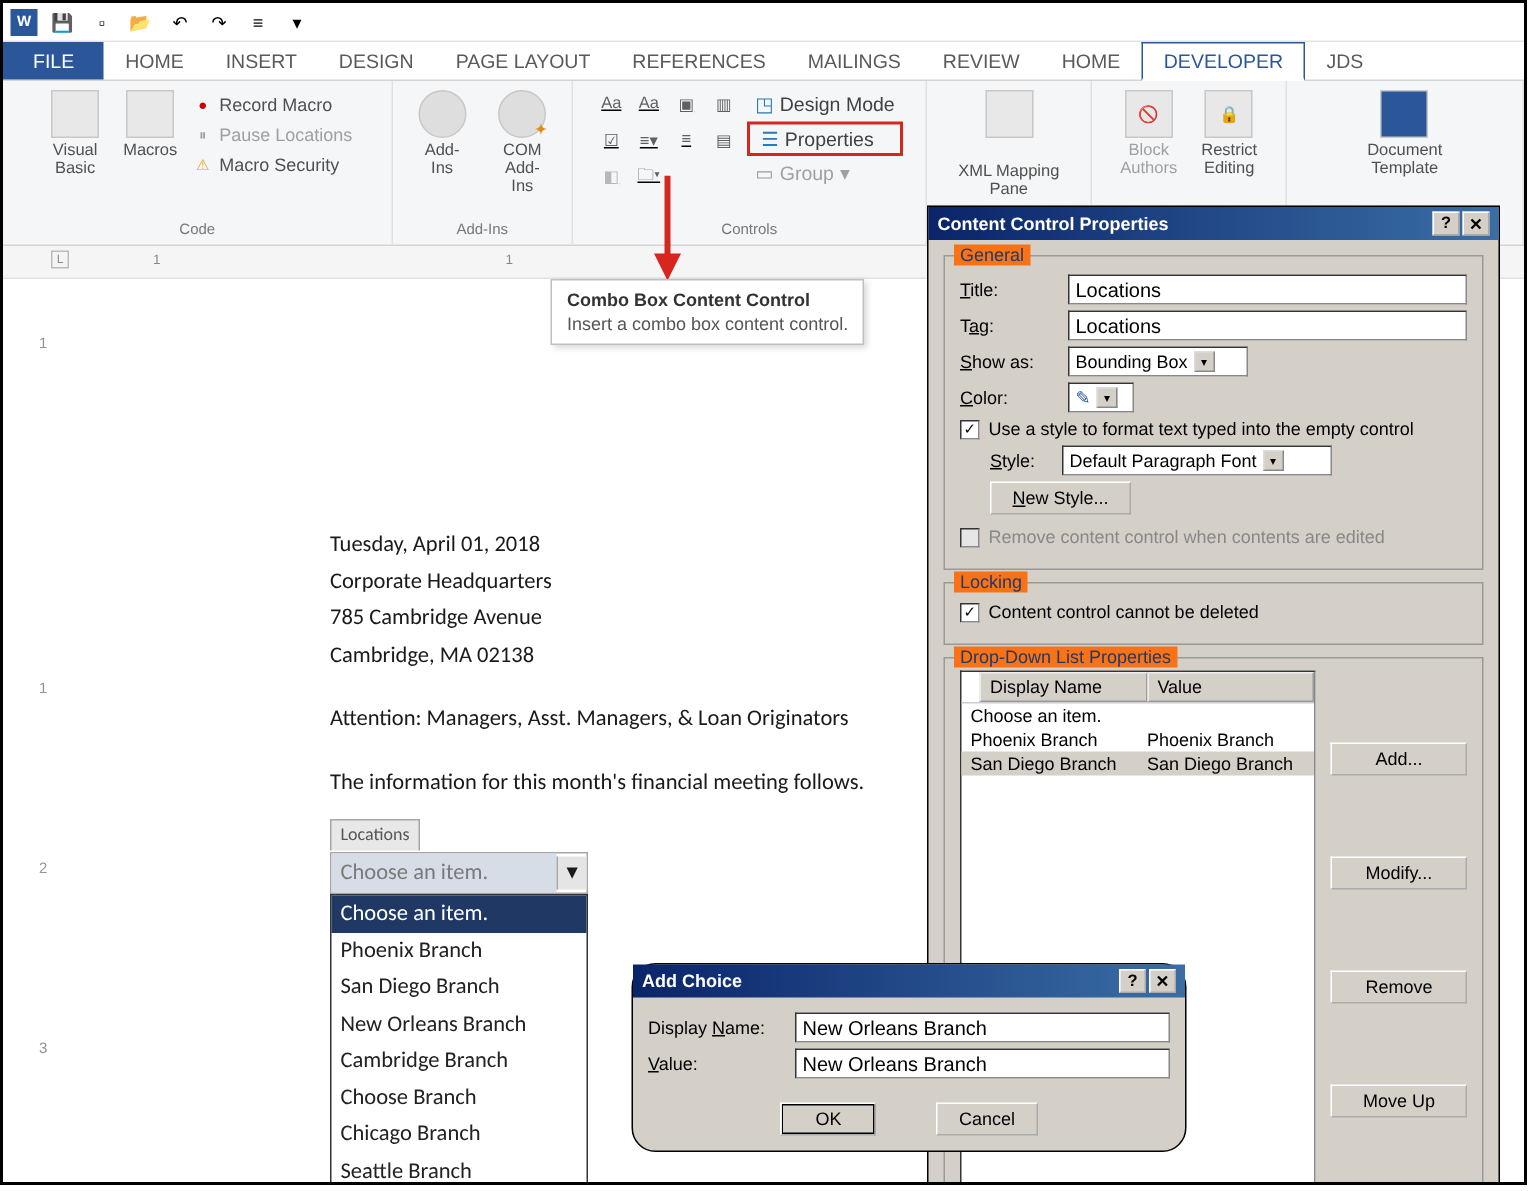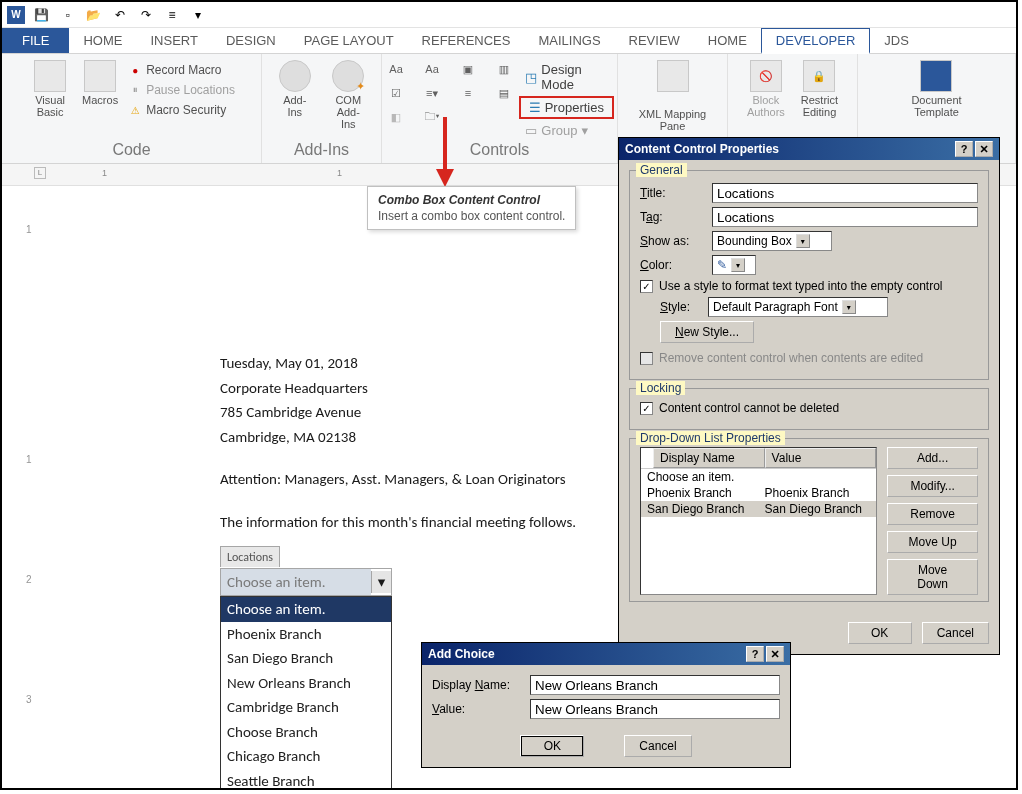--- a/index.html
+++ b/index.html
@@ -15,47 +15,47 @@
     
     .tabs { height: 26px; background: #fff; display: flex; align-items: stretch; border-bottom: 1px solid #d4d4d4; }
     .tab { padding: 0 14px; display: flex; align-items: center; color: #5a5a5a; font-size: 13px; cursor: pointer; }
     .tab.file { background: #2b579a; color: #fff; font-size: 13px; padding: 0 20px; }
     .tab.active { color: #2b579a; border-top: 1px solid #2b579a; border-left: 1px solid #2b579a; border-right: 1px solid #2b579a; background: #fff; border-bottom: 2px solid #fff; margin-bottom: -1px; }
 
     
     .ribbon { height: 110px; background: #f5f6f7; display: flex; border-bottom: 1px solid #d4d4d4; }
     .ribbon-group { display: flex; flex-direction: column; align-items: center; padding: 4px 8px 2px 8px; border-right: 1px solid #e1e1e1; }
     .ribbon-body { flex: 1; display: flex; align-items: flex-start; gap: 4px; }
-    .ribbon-label { color: #787878; font-size: 16px; margin-top: auto; padding-bottom: 2px; }
+    .ribbon-label { color: #787878; font-size: 10px; margin-top: auto; padding-bottom: 2px; }
     .ribbon-btn { display: flex; flex-direction: column; align-items: center; padding: 2px 6px; font-size: 11px; color: #505050; cursor: pointer; text-align: center; }
     .ribbon-btn-icon-lg { width: 32px; height: 32px; background: #e8e8e8; border: 1px solid #c8c8c8; margin-bottom: 2px; }
     .ribbon-item-sm { font-size: 12px; color: #505050; padding: 1px 0; display: flex; align-items: center; gap: 4px; cursor: pointer; }
     .ribbon-item-sm.disabled { color: #a0a0a0; }
     .ribbon-mini-icon { width: 14px; height: 14px; display: inline-flex; align-items: center; justify-content: center; font-size: 10px; }
-    .controls-row { display: flex; gap: 14px; }
+    .controls-row { display: flex; gap: 3px; text-decoration: underline; }
     .ctrl-icon { width: 22px; height: 22px; border: 1px solid transparent; display: flex; align-items: center; justify-content: center; font-size: 11px; color: #606060; }
     .ctrl-icon.disabled { color: #b8b8b8; }
 
     .design-btn { display: flex; align-items: center; gap: 4px; padding: 2px 6px; font-size: 13px; color: #404040; }
     .properties-btn { display: flex; align-items: center; gap: 4px; padding: 2px 8px; font-size: 13px; color: #404040; border: 2px solid #d6261e; }
     .group-btn { display: flex; align-items: center; gap: 4px; padding: 2px 6px; font-size: 13px; color: #a0a0a0; }
 
     
     .ruler-area { height: 22px; background: #f5f5f5; border-bottom: 1px solid #e0e0e0; position: relative; font-size: 9px; color: #888; }
     .ruler-l { position: absolute; left: 32px; top: 3px; border: 1px solid #bbb; width: 12px; height: 12px; font-size: 8px; text-align: center; }
 
     
     .doc-area { position: relative; background: #fff; height: calc(100% - 26px - 26px - 110px - 22px); overflow: hidden; }
     .page { position: absolute; left: 90px; top: 10px; width: 780px; background: #fff; padding-top: 36px; }
     .doc-text { margin-left: 128px; font-size: 15px; font-family: Calibri, sans-serif; color: #1a1a1a; line-height: 1.5; }
     .doc-text p { margin: 2px 0; }
 
     
     .tooltip { position: absolute; left: 365px; top: 184px; background: #fff; border: 1px solid #c0c0c0; padding: 6px 10px; box-shadow: 2px 2px 4px rgba(0,0,0,0.15); z-index: 5; }
-    .tooltip-title { font-weight: bold; font-size: 12px; color: #333; margin-bottom: 2px; font-style: italic; }
+    .tooltip-title { font-weight: bold; font-size: 12px; color: #333; margin-bottom: 2px; }
     .tooltip-desc { font-size: 12px; color: #555; }
 
     
     .red-arrow { position: absolute; left: 432px; top: 115px; width: 22px; height: 70px; z-index: 4; }
 
     
     .combo-label { display: inline-block; background: #e8e8e8; border: 1px solid #a6a6a6; font-size: 12px; padding: 1px 6px; color: #555; border-bottom: none; }
     .combo-field { display: flex; align-items: center; border: 1px solid #a6a6a6; width: 172px; }
     .combo-val { flex: 1; background: #d6dde6; padding: 2px 6px; color: #7a7a7a; font-size: 15px; }
     .combo-arrow { width: 20px; height: 22px; background: #e5e5e5; border-left: 1px solid #a6a6a6; display: flex; align-items: center; justify-content: center; }
@@ -63,42 +63,42 @@
     .combo-opt { padding: 1px 6px; color: #222; }
     .combo-opt.sel { background: #1f3864; color: #fff; }
 
     
     .dialog { position: absolute; background: #d4d0c8; border: 1px solid #000; font-family: Tahoma, sans-serif; font-size: 12px; z-index: 20; }
     .dlg-title { background: linear-gradient(to right, #0a246a, #3a6ea5); color: #fff; font-weight: bold; padding: 3px 6px; display: flex; align-items: center; }
     .dlg-title-text { flex: 1; }
     .dlg-title-btn { width: 18px; height: 16px; background: #d4d0c8; border: 1px outset #fff; color: #000; font-weight: bold; font-size: 11px; display: flex; align-items: center; justify-content: center; margin-left: 2px; cursor: pointer; }
     .dlg-body { padding: 6px 10px; }
     .fieldset { border: 1px solid #999; margin: 4px 0 8px 0; padding: 8px 10px 10px 10px; position: relative; }
-    .fieldset-legend { position: absolute; top: -8px; left: 6px; background: #fef9c3; padding: 0 4px; color: #1f3a6b; font-size: 12px; }
+    .fieldset-legend { position: absolute; top: -8px; left: 6px; background: #f97316; padding: 0 4px; color: #1f3a6b; font-size: 12px; }
     .form-row { display: flex; align-items: center; margin: 4px 0; gap: 8px; }
     .form-label { width: 64px; color: #000; }
     .form-label .ul { text-decoration: underline; }
     .text-input { flex: 1; background: #fff; border: 1px inset #888; padding: 2px 4px; height: 20px; }
     .select-input { background: #fff; border: 1px inset #888; padding: 1px 4px; height: 20px; display: flex; align-items: center; gap: 4px; }
     .select-arrow { border: 1px outset #ddd; background: #d4d0c8; width: 14px; height: 14px; display: flex; align-items: center; justify-content: center; font-size: 8px; }
     .checkbox-row { display: flex; align-items: center; gap: 6px; margin: 4px 0; }
     .chk { width: 13px; height: 13px; background: #fff; border: 1px inset #888; display: flex; align-items: center; justify-content: center; font-size: 10px; }
     .chk.disabled { background: #e6e6e6; }
     .btn { background: #d4d0c8; border: 1px outset #fff; padding: 3px 14px; cursor: pointer; min-width: 64px; text-align: center; font-size: 12px; }
     .btn.default { box-shadow: 0 0 0 1px #000 inset; }
 
     .list-table { background: #fff; border: 1px inset #888; width: 244px; }
     .list-head { display: flex; border-bottom: 1px solid #ccc; padding-left: 12px; }
     .list-head-cell { padding: 2px 6px; border: 1px outset #eee; background: #d4d0c8; flex: 1; font-size: 12px; }
     .list-row { display: flex; }
     .list-cell { padding: 1px 6px; flex: 1; font-size: 12px; }
     .list-row.sel { background: #d4d0c8; }
 
     .btn-col { display: flex; flex-direction: column; gap: 6px; margin-left: 10px; }
-    .btn-col .btn { min-width: 84px; }
+    .btn-col .btn { min-width: 84px; margin-top: 48px; }
 
     .dlg-buttons { display: flex; gap: 10px; justify-content: flex-end; padding: 6px 10px 10px 10px; }
 
     .vline-mark { position: absolute; left: 24px; color: #949494; font-size: 10px; }
   </style>
 </head>
 <body>
 
 <div class="titlebar">
   <div class="qat">
@@ -261,21 +261,21 @@
 </div>
 
 <div class="doc-area">
   <div class="vline-mark" style="top:38px;">1</div>
   <div class="vline-mark" style="top:268px;">1</div>
   <div class="vline-mark" style="top:388px;">2</div>
   <div class="vline-mark" style="top:508px;">3</div>
 
   <div class="page">
     <div class="doc-text">
-      <p style="margin-top:120px;">Tuesday, May 01, 2018</p>
+      <p style="margin-top:120px;">Tuesday, April 01, 2018</p>
       <p>Corporate Headquarters</p>
       <p>785 Cambridge Avenue</p>
       <p>Cambridge, MA 02138</p>
       <p style="margin-top:20px;">Attention: Managers, Asst. Managers, &amp; Loan Originators</p>
       <p style="margin-top:20px;">The information for this month's financial meeting follows.</p>
 
       <div style="margin-top:12px;">
         <span class="combo-label" style="position:relative;left:0;">Locations</span>
         <div class="combo-field">
           <div class="combo-val">Choose an item.</div>
@@ -395,21 +395,21 @@
         </div>
       </div>
     </div>
   </div>
   <div class="dlg-buttons">
     <button class="btn">OK</button>
     <button class="btn">Cancel</button>
   </div>
 </div>
 
-<div class="dialog" style="left:419px;top:640px;width:370px;z-index:30;">
+<div class="dialog" style="left:419px;top:640px;width:370px;z-index:30;border-radius:16px;">
   <div class="dlg-title">
     <span class="dlg-title-text">Add Choice</span>
     <div class="dlg-title-btn">?</div>
     <div class="dlg-title-btn">✕</div>
   </div>
   <div class="dlg-body">
     <div class="form-row">
         <span class="form-label" style="width:90px;">Display <span class="ul">N</span>ame:</span>
         <input class="text-input" value="New Orleans Branch" style="">
       </div>

